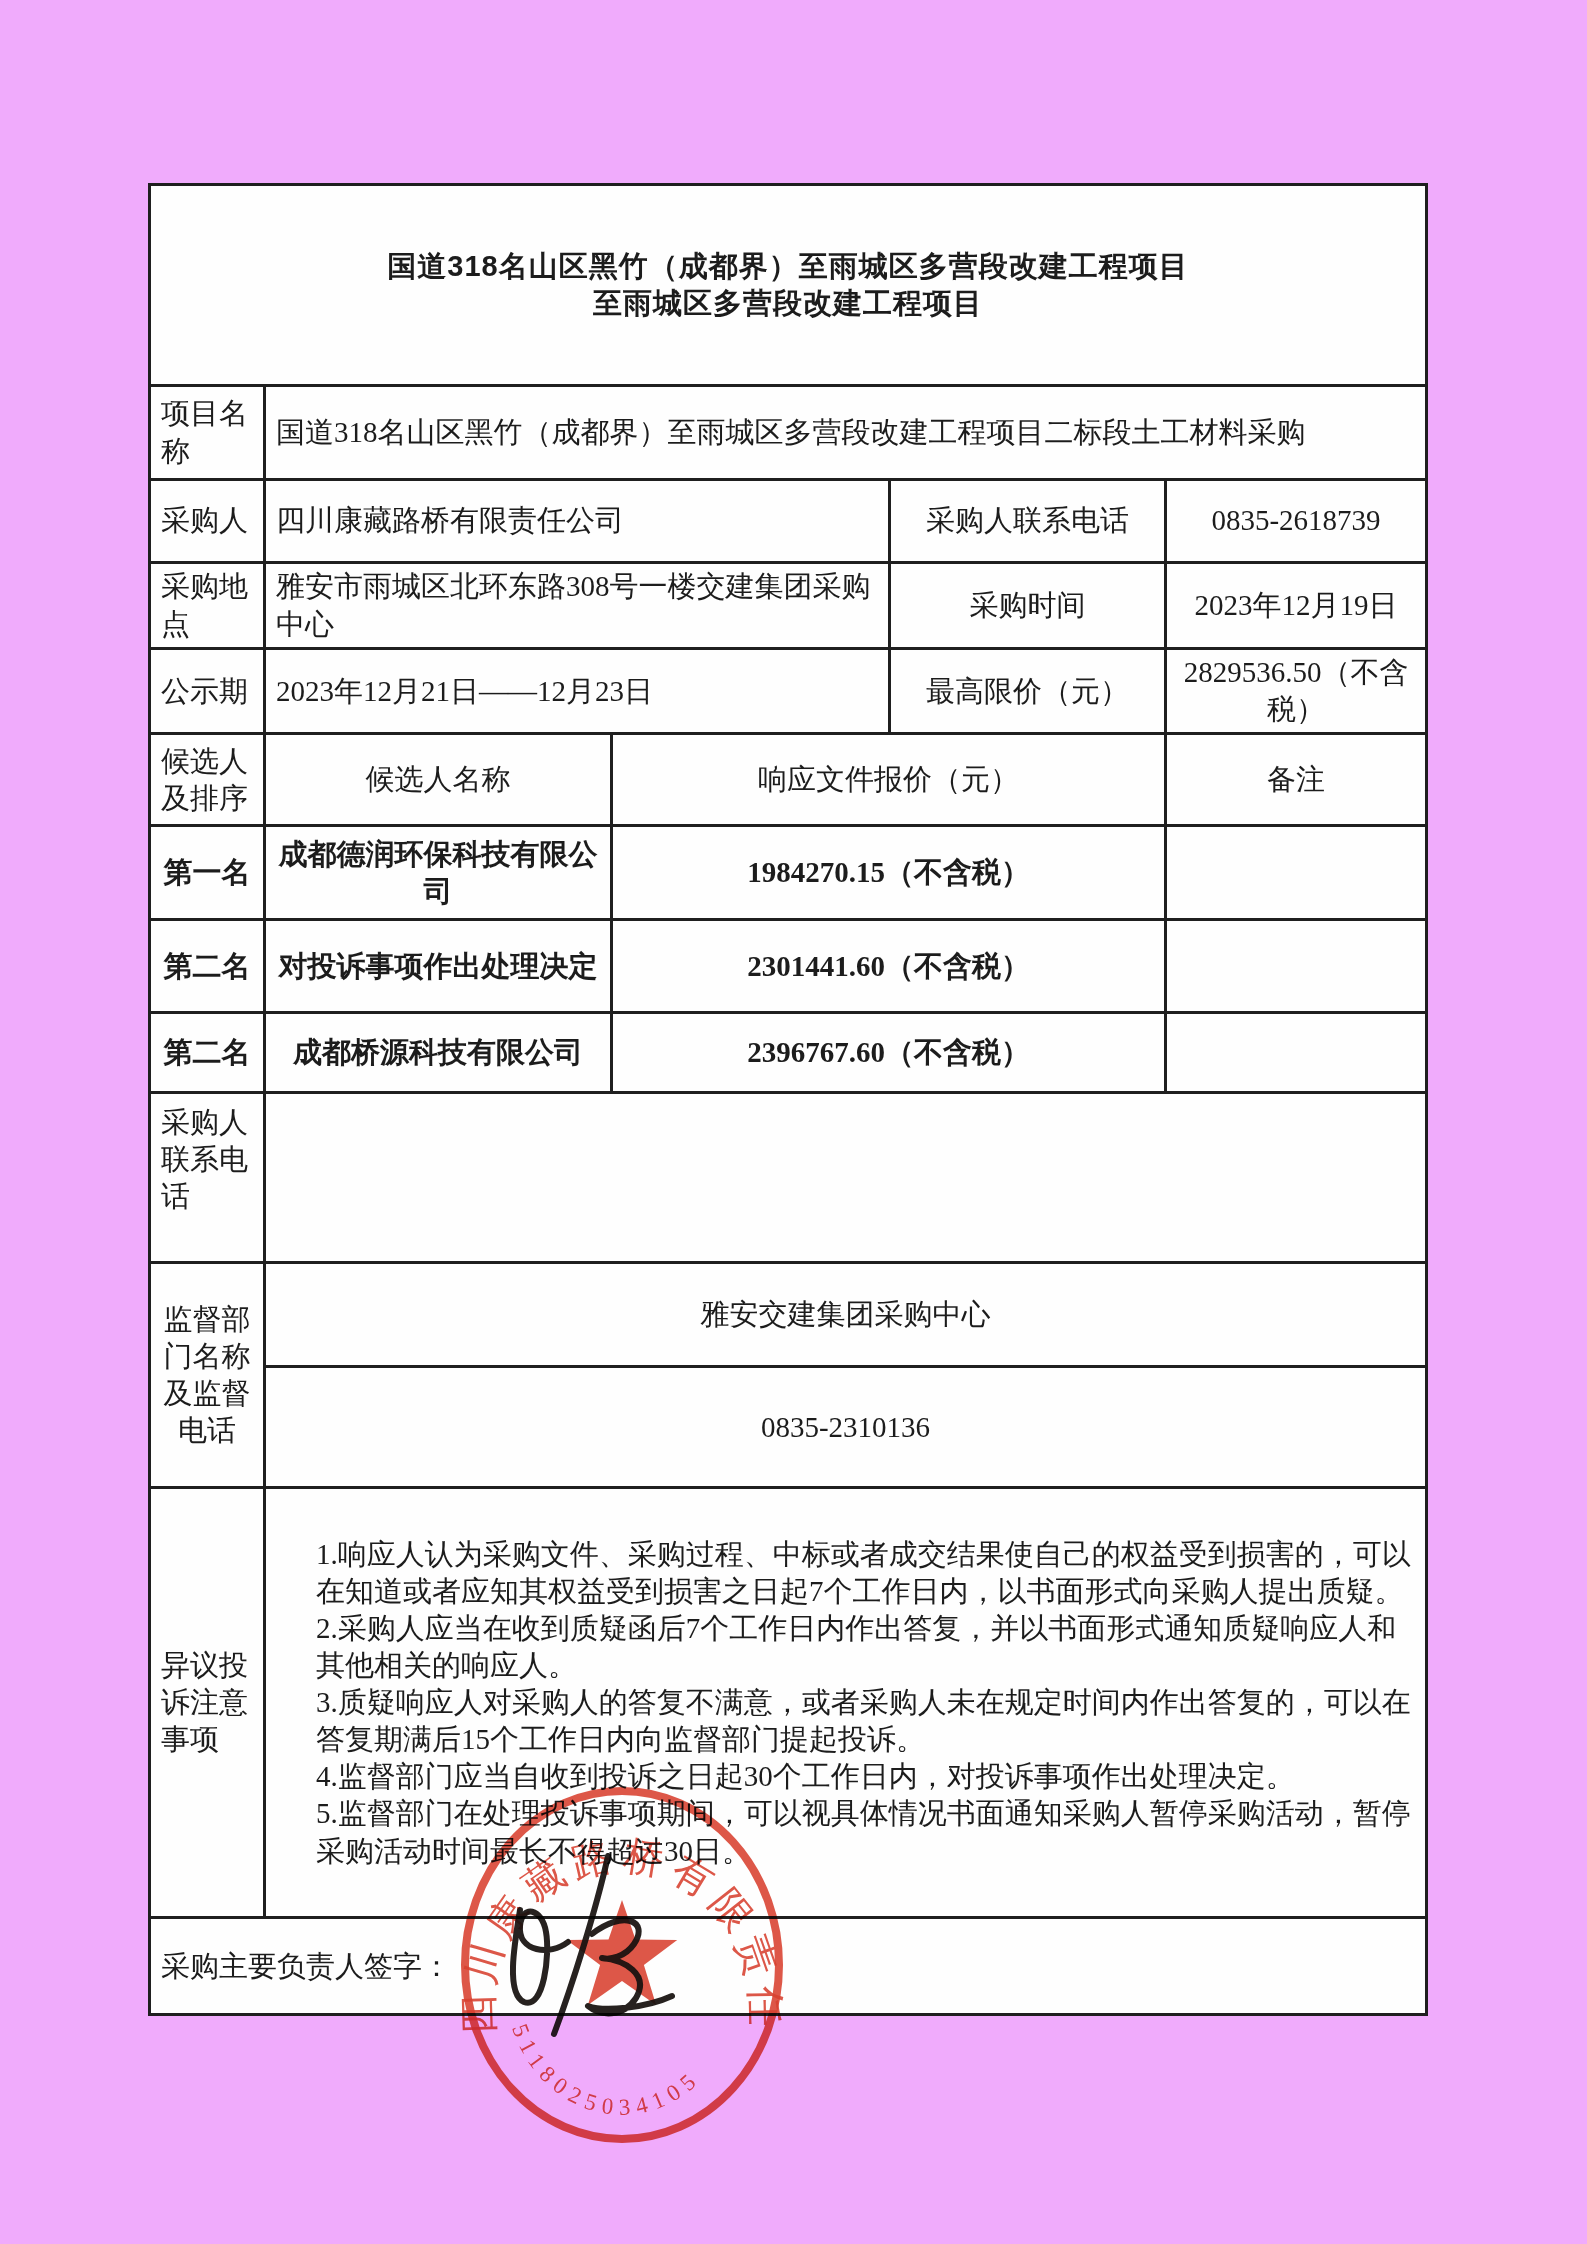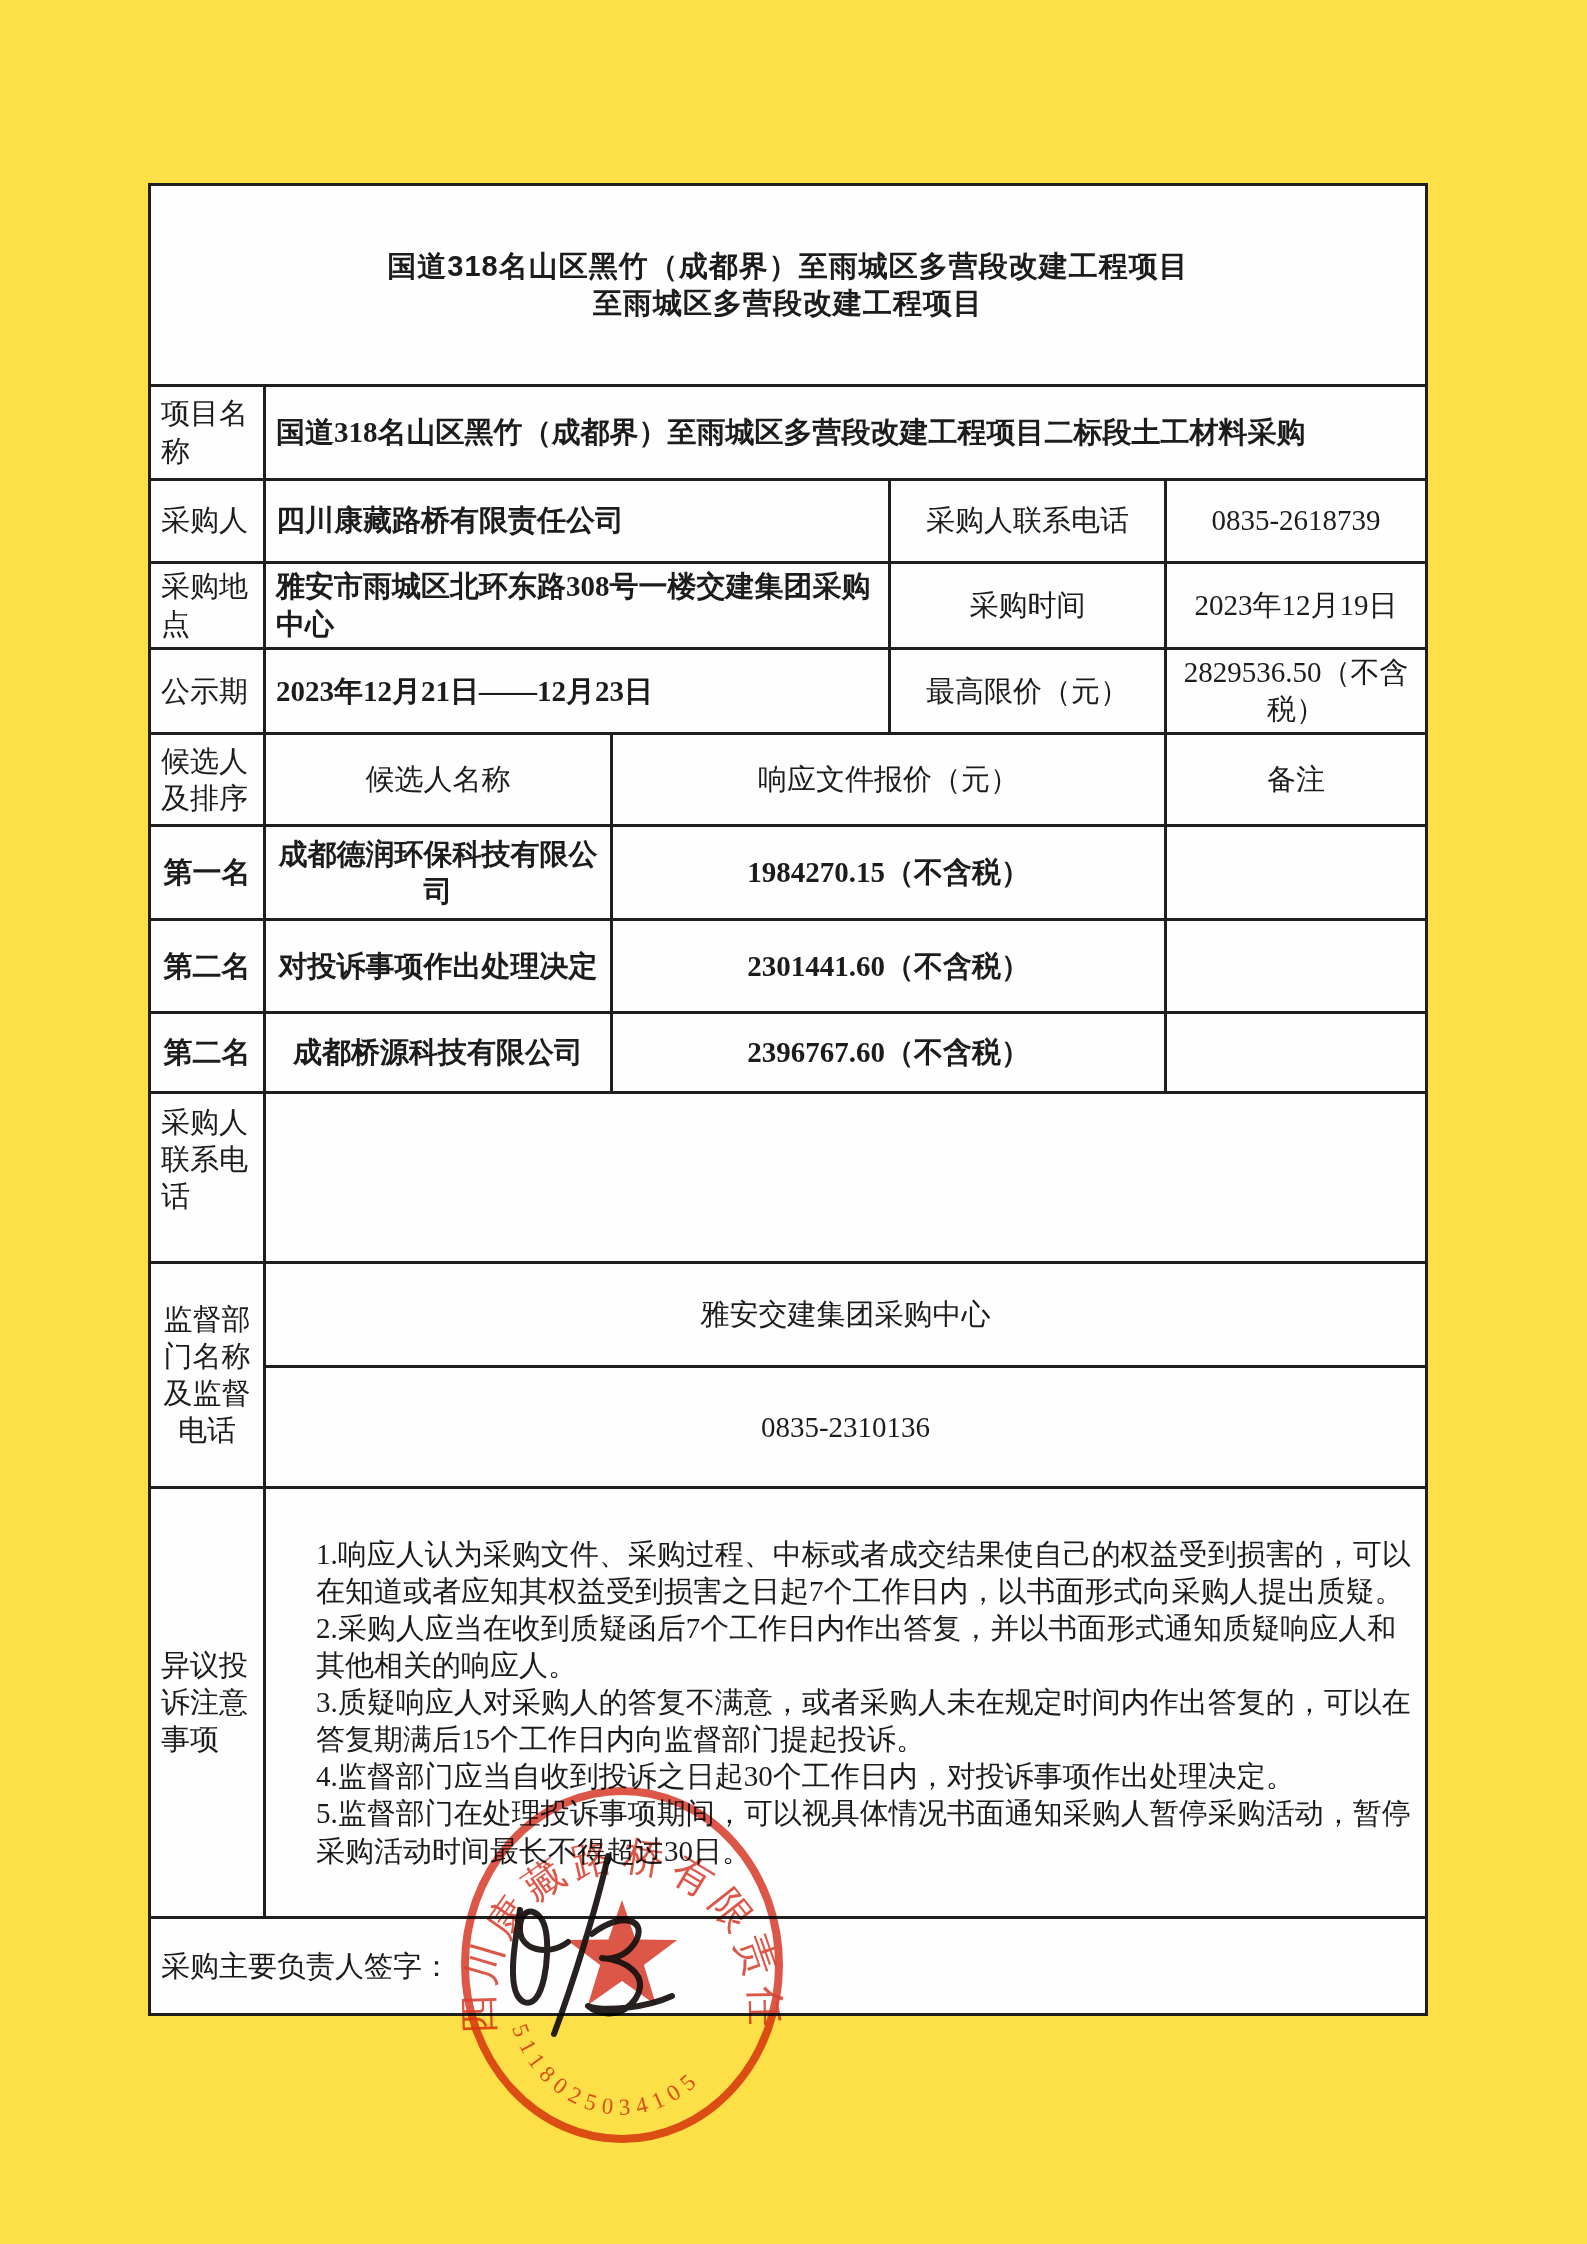--- a/index.html
+++ b/index.html
@@ -1,19 +1,19 @@
 <!DOCTYPE html>
 <html><head>
 <meta charset="utf-8">
 <style>
   html,body{margin:0;padding:0;background:#9a9a9a;}
   .page{
     position:relative;
     width:1587px;height:2244px;
-    background:#fde047;
+    background:#f0abfc;
     margin:0 auto;
     font-family:"Liberation Serif", serif;
     color:#1c1c1c;
     overflow:hidden;
   }
   table.doc{
     position:absolute;left:148px;top:183px;
     width:1277px;
     border-collapse:collapse;
     table-layout:fixed;
@@ -32,21 +32,21 @@
     text-align:center;
     font-family:"Liberation Sans", sans-serif;
     font-weight:700;
     font-size:42px;
     line-height:1.55;
     letter-spacing:1px;
     padding:10px 30px;
   }
   td.lbl{ padding-left:10px; }
   td.ctr{ text-align:center; }
-  td.content{ padding-left:16px; font-size:28px;font-weight:bold;}
+  td.content{ padding-left:16px; font-size:28px;}
   td.val{ text-align:center; font-size:28px; }
   td.hei{ font-family:"Liberation Sans", sans-serif; font-weight:600; font-size:27px; text-align:center;}
   td.price{ text-align:center; font-size:27px;font-weight:bold; }
   td.sup-lbl{ text-align:center; padding:4px 6px;}
   td.dispute-cell{
     vertical-align:bottom;
     padding:10px 16px 10px 16px;
     font-size:29px;
     line-height:1.46;
   }

